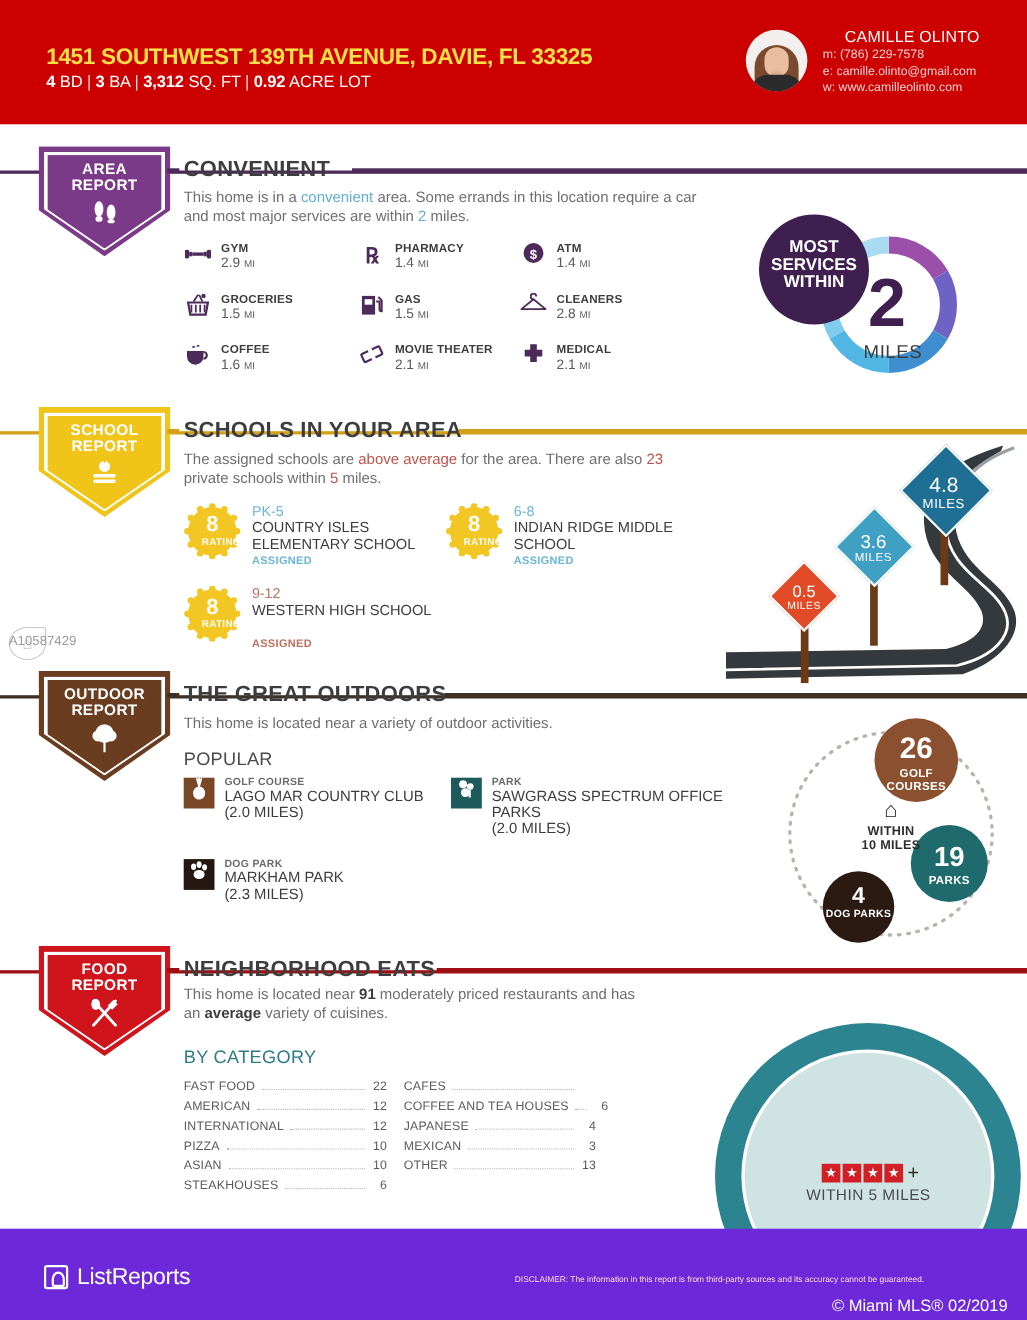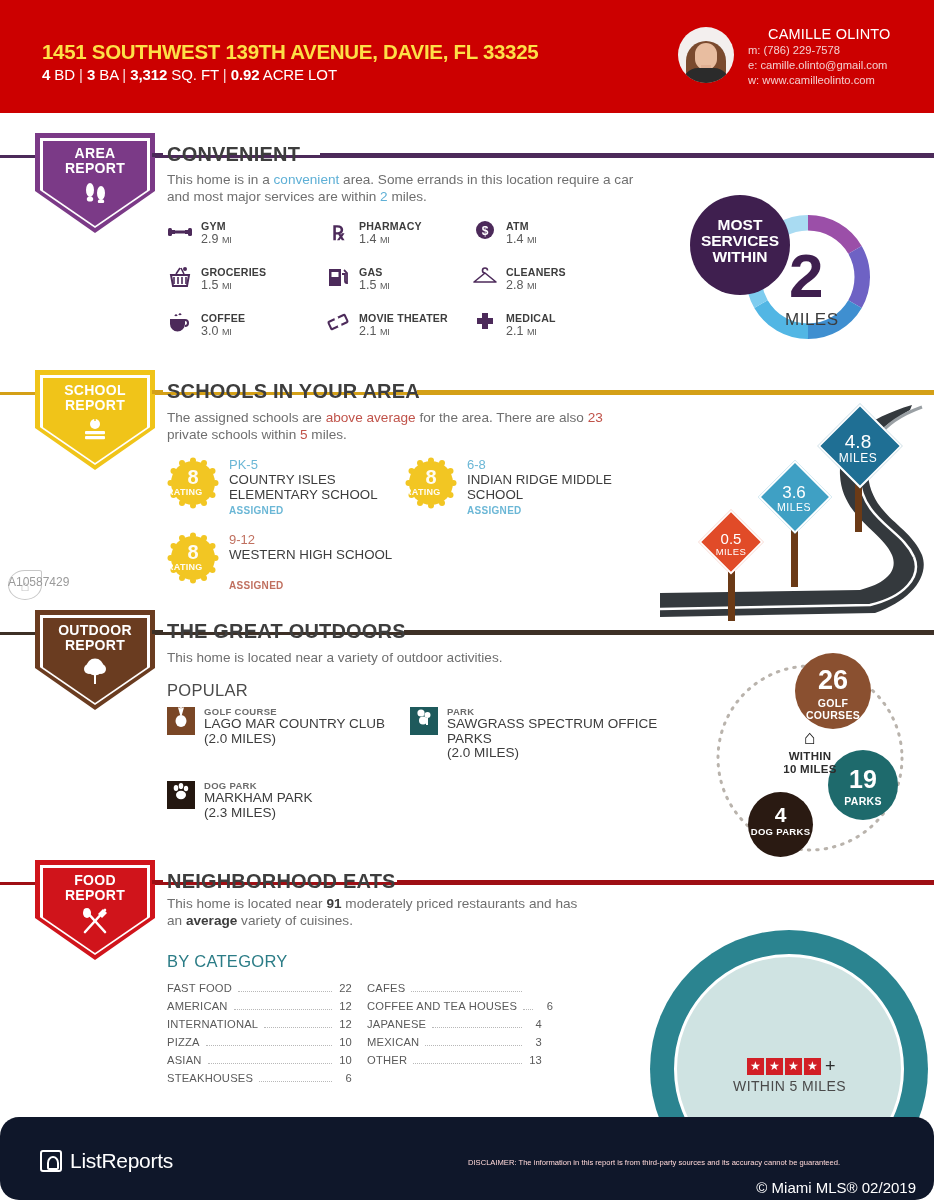--- a/index.html
+++ b/index.html
@@ -138,21 +138,21 @@
   .sch { position: absolute; width: 250px; }
   .sch .badge {
     position: absolute; left: 0; top: 0; width: 52px; height: 52px;
   }
   .sch .badge .n {
     position: absolute; left: 0; top: 10px; width: 52px; text-align: center;
     color: #fff; font-size: 20px; font-weight: bold; line-height: 20px;
     opacity: .95;
   }
   .sch .badge .r {
-    position: absolute; left: 0; top: 30px; width: 52px; text-align: left;
+    position: absolute; left: 0; top: 30px; width: 52px; text-align: right;
     color: #fff; font-size: 9px; font-weight: bold; letter-spacing: .3px;
     opacity: .95;
   }
   .sch .grade { position: absolute; left: 62px; top: 0px; font-size: 13px; }
   .sch .nm {
     position: absolute; left: 62px; top: 15px; font-size: 13.3px;
     color: #3d3d3d; line-height: 15px; width: 190px;
   }
   .sch .asg {
     position: absolute; left: 62px; font-size: 10px; font-weight: bold;
@@ -218,22 +218,21 @@
     font-size: 12px; line-height: 17px; text-align: center; margin-right: 2px;
   }
   .foodcirc .plus { font-size: 18px; color: #2b2b2b; margin-left: 2px; }
   .foodcirc .w5 {
     position: absolute; font-size: 14px; color: #4a4a4a; letter-spacing: .4px;
   }
 
   
   .footer {
     position: absolute; left: 0; top: 1117px; width: 934px; height: 83px;
-    background: #0f172a;
-    border-radius: 19px;
+    background: #6d28d9;
   }
   .footer .logo {
     position: absolute; left: 40px; top: 32px; display: flex; align-items: center;
   }
   .footer .logo .mark {
     width: 22px; height: 22px; border: 2px solid #fff; border-radius: 3px;
     margin-right: 8px; position: relative;
   }
   .footer .logo .mark:after {
     content: ""; position: absolute; left: 5px; top: 4px; width: 8px; height: 10px;
@@ -388,21 +387,21 @@
 
   <div class="poi" style="left:167px;top:312px;">
     <div class="ic">
       <svg width="24" height="20" viewBox="0 0 24 20">
           <path d="M2 7 h15 v5 a6 6 0 0 1-15 0 Z" fill="#4c2a5a"></path>
           <path d="M17 8 a3 3 0 0 1 0 6" stroke="#4c2a5a" stroke-width="2" fill="none"></path>
           <path d="M7 4 q1-2 2 0 M11 3 q1-2 2 0" stroke="#4c2a5a" stroke-width="1.4" fill="none"></path>
         </svg>
     </div>
     <div class="nm">COFFEE</div>
-    <div class="ds"><span>3.0</span> <em>MI</em></div>
+    <div class="ds"><span>1.6</span> <em>MI</em></div>
   </div>
   <div class="poi" style="left:325px;top:312px;">
     <div class="ic">
       <svg width="24" height="20" viewBox="0 0 24 20">
           <g transform="rotate(-25 12 10)">
             <rect x="3" y="6" width="18" height="8" rx="1" fill="none" stroke="#4c2a5a" stroke-width="2"></rect>
             <circle cx="12" cy="6" r="2" fill="#fff"></circle>
             <circle cx="12" cy="14" r="2" fill="#fff"></circle>
           </g>
         </svg>

